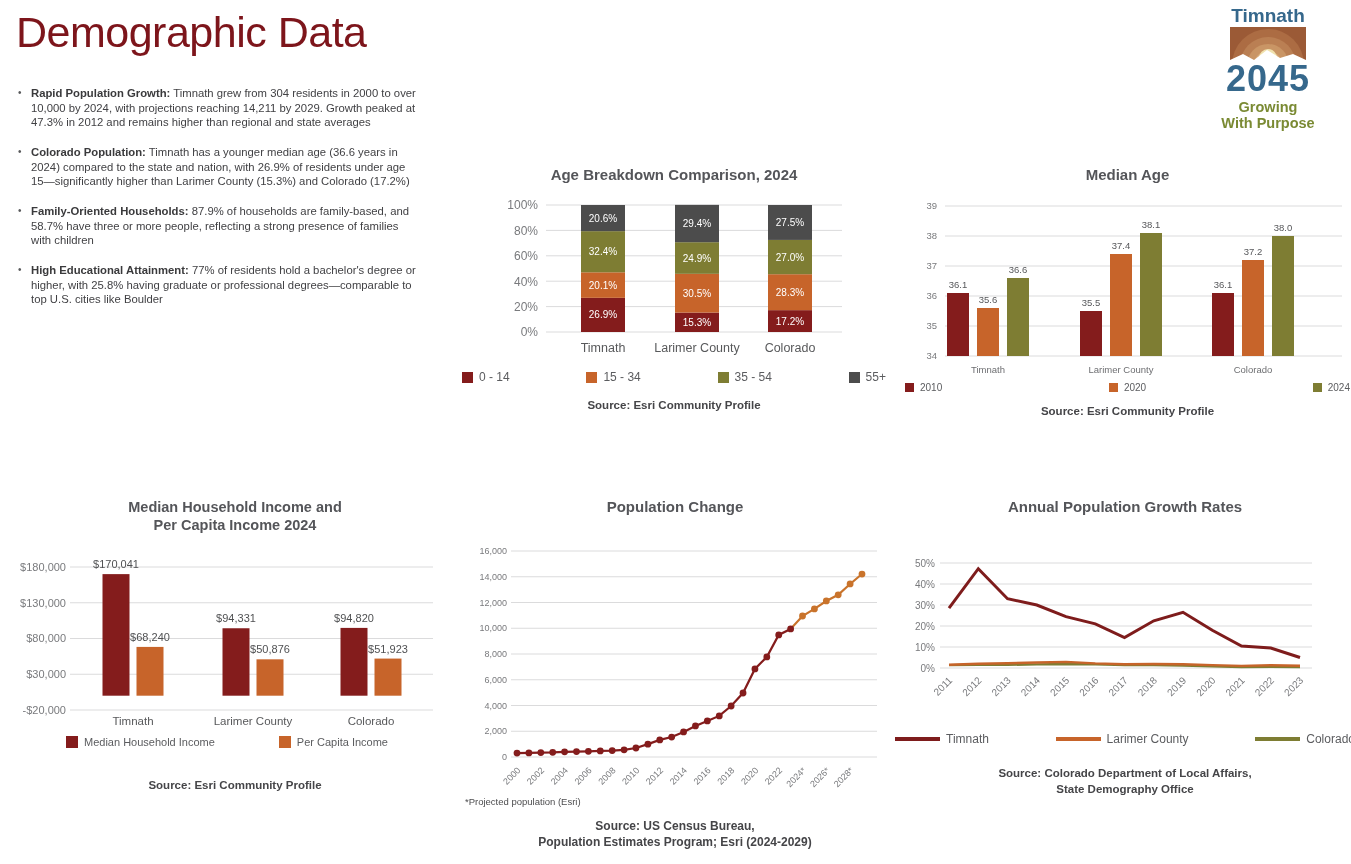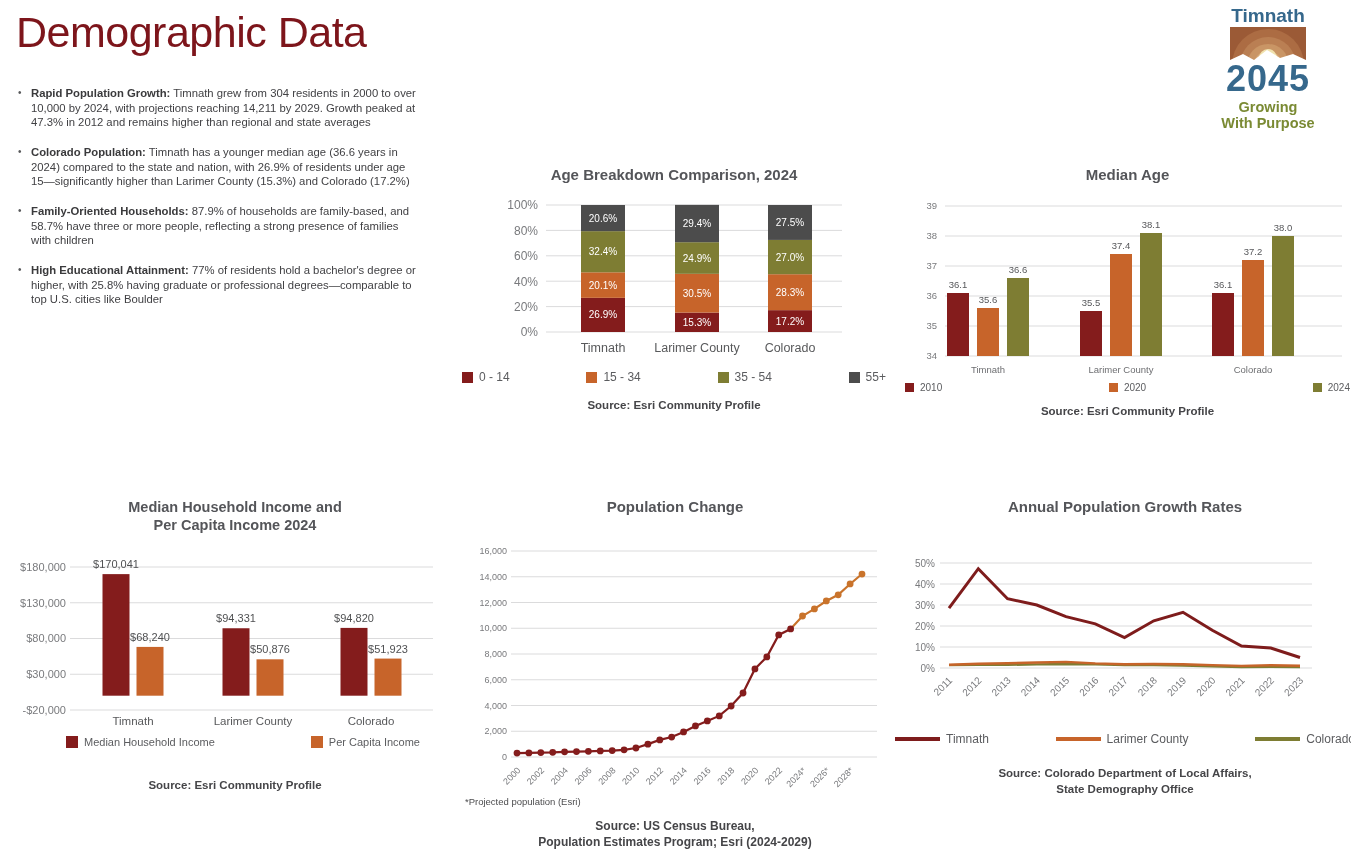--- a/index.html
+++ b/index.html
@@ -59,21 +59,21 @@
 
   #chart-medage{left:905px;top:158px;width:445px;height:275px;}
   #chart-medage .c-title{font-size:15px;}
   #chart-medage .c-plot{top:36px;}
   #chart-medage .c-legend{top:224px;gap:26px;font-size:10px;}
   #chart-medage .c-source{top:246px;font-size:11.5px;}
 
   #chart-income{left:20px;top:490px;width:430px;height:320px;}
   #chart-income .c-title{font-size:14.5px;}
   #chart-income .c-plot{top:62px;}
-  #chart-income .c-legend{top:246px;gap:96px;font-size:11px;justify-content:flex-start;
+  #chart-income .c-legend{top:246px;gap:64px;font-size:11px;justify-content:flex-start;
                           padding-left:46px;}
   #chart-income .c-source{top:288px;font-size:11.5px;}
 
   #chart-pop{left:465px;top:490px;width:420px;height:374px;}
   #chart-pop .c-title{font-size:15px;}
   #chart-pop .c-plot{top:55px;}
   #chart-pop .c-footnote{top:306px;}
   #chart-pop .c-source{top:328px;font-size:12px;}
 
   #chart-growth{left:895px;top:490px;width:460px;height:374px;}

